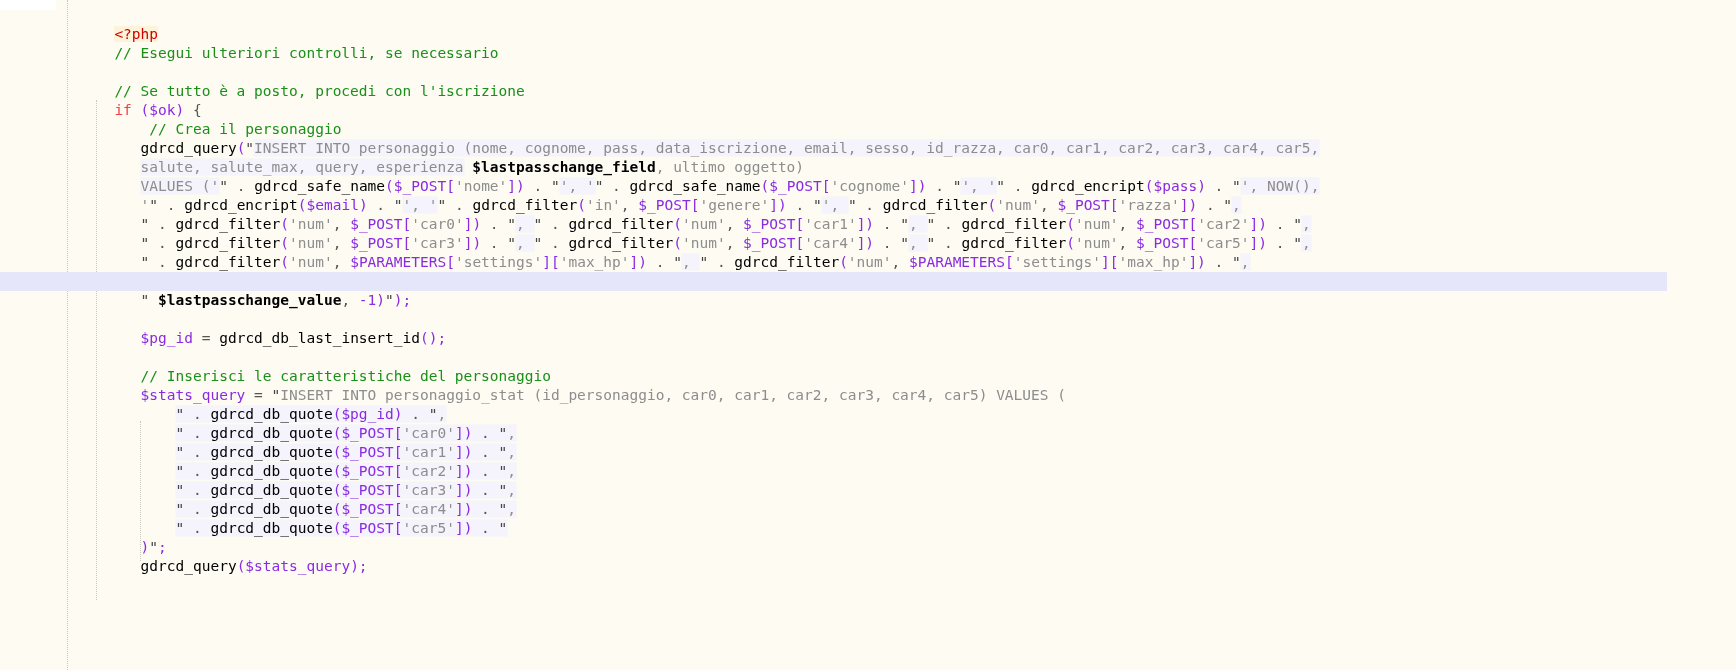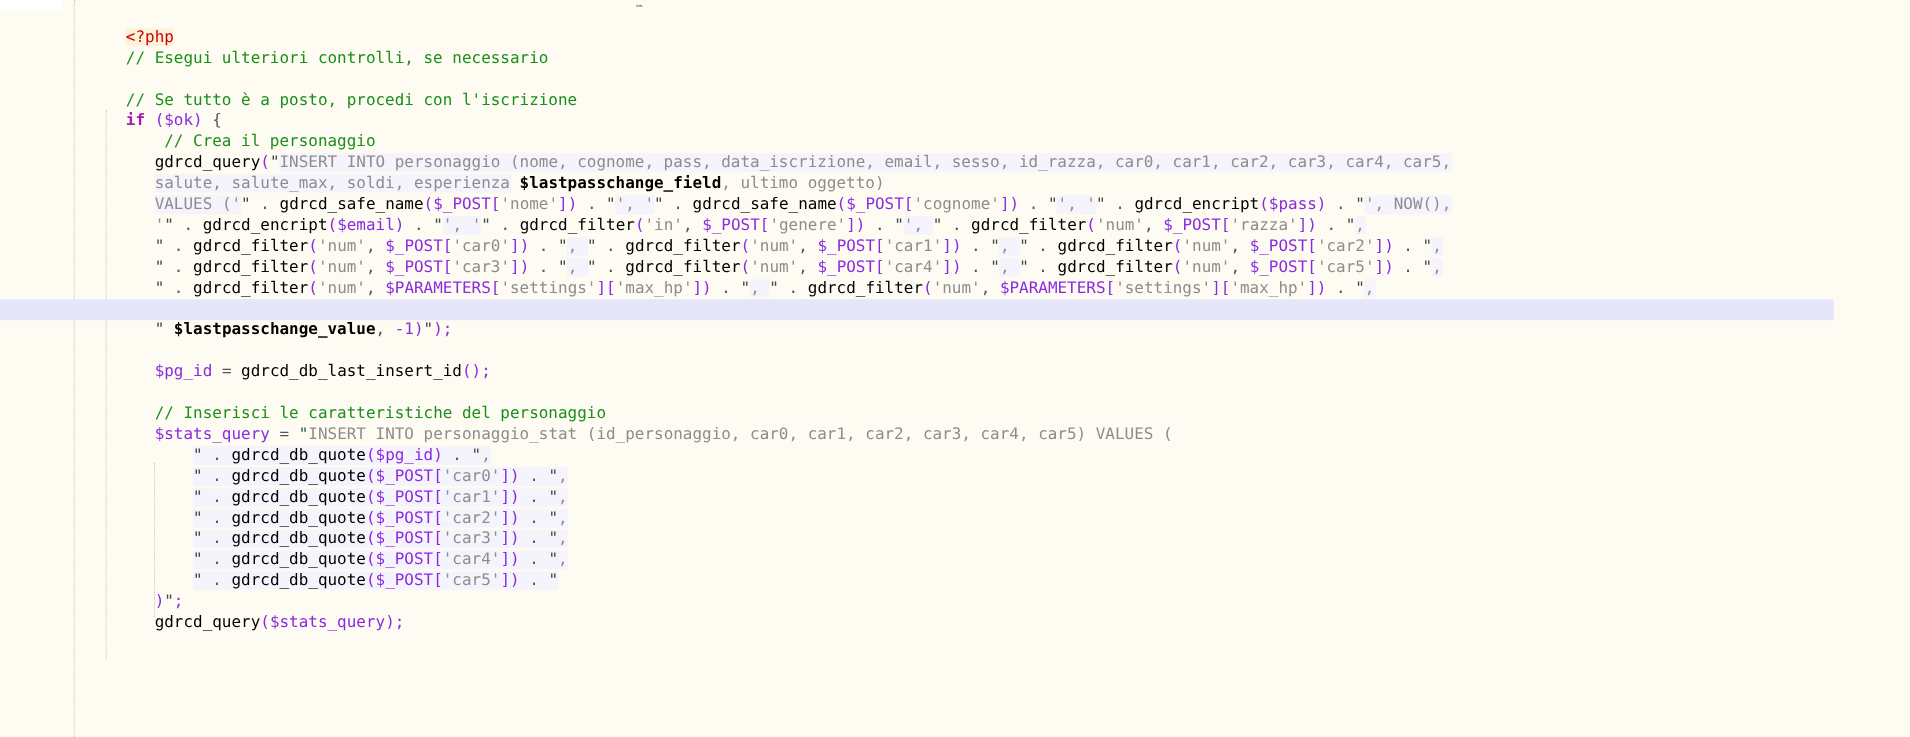--- a/index.html
+++ b/index.html
@@ -73,21 +73,21 @@
     letter-spacing: 0px;
     color: #000000;
   }
 
   .line.current {
     background: #e6e6fa;
   }
 
   
   .cmt   { color: #1a8f1a; }           
-  .kw    { color: #a21caf; font-weight: bold; text-align: center; }  
+  .kw    { color: #ef4444; font-weight: normal; text-align: center; }  
   .var   { color: #8a2be2; }           
   .fn    { color: #000000; }           
   .str   { color: #8d8d8d; }           
   .strq  { color: #444444; }           
   .op    { color: #8a2be2; }
   .php   { color: #d00000; background: #fdf3d8; } 
   .bold  { color: #000000; font-weight: bold; }
   .num   { color: #8a2be2; }
   .pun   { color: #555555; }
 
@@ -134,21 +134,21 @@
 
     <div class="line">
       <span class="pun">    </span><span class="cmt">// Crea il personaggio</span>
     </div>
 
     <div class="line">
       <span class="pun">   </span><span class="fn">gdrcd_query</span><span class="op">(</span><span class="strq">"</span><span class="str hl">INSERT INTO personaggio (nome, cognome, pass, data_iscrizione, email, sesso, id_razza, car0, car1, car2, car3, car4, car5,</span>
     </div>
 
     <div class="line">
-      <span class="pun">   </span><span class="str hl">salute, salute_max, soldi, esperienza</span><span class="pun"> </span><span class="bold">$lastpasschange_field</span><span class="str">, ultimo oggetto)</span>
+      <span class="pun">   </span><span class="str hl">salute, salute_max, query, esperienza</span><span class="pun"> </span><span class="bold">$lastpasschange_field</span><span class="str">, ultimo oggetto)</span>
     </div>
 
     <div class="line">
       <span class="pun">   </span><span class="str hl">VALUES</span><span class="str hl"> ('</span><span class="strq">"</span><span class="pun"> . </span><span class="fn">gdrcd_safe_name</span><span class="op">(</span><span class="var">$_POST</span><span class="op">[</span><span class="str">'nome'</span><span class="op">])</span><span class="pun"> . </span><span class="strq">"</span><span class="str hl">', '</span><span class="strq">"</span><span class="pun"> . </span><span class="fn">gdrcd_safe_name</span><span class="op">(</span><span class="var">$_POST</span><span class="op">[</span><span class="str">'cognome'</span><span class="op">])</span><span class="pun"> . </span><span class="strq">"</span><span class="str hl">', '</span><span class="strq">"</span><span class="pun"> . </span><span class="fn">gdrcd_encript</span><span class="op">(</span><span class="var">$pass</span><span class="op">)</span><span class="pun"> . </span><span class="strq">"</span><span class="str hl">', NOW(),</span>
     </div>
 
     <div class="line">
       <span class="pun">   </span><span class="str">'</span><span class="strq">"</span><span class="pun"> . </span><span class="fn">gdrcd_encript</span><span class="op">(</span><span class="var">$email</span><span class="op">)</span><span class="pun"> . </span><span class="strq">"</span><span class="str hl">', '</span><span class="strq">"</span><span class="pun"> . </span><span class="fn">gdrcd_filter</span><span class="op">(</span><span class="str">'in'</span><span class="pun">, </span><span class="var">$_POST</span><span class="op">[</span><span class="str">'genere'</span><span class="op">])</span><span class="pun"> . </span><span class="strq">"</span><span class="str hl">', </span><span class="strq">"</span><span class="pun"> . </span><span class="fn">gdrcd_filter</span><span class="op">(</span><span class="str">'num'</span><span class="pun">, </span><span class="var">$_POST</span><span class="op">[</span><span class="str">'razza'</span><span class="op">])</span><span class="pun"> . </span><span class="strq">"</span><span class="str hl">,</span>
     </div>
 

